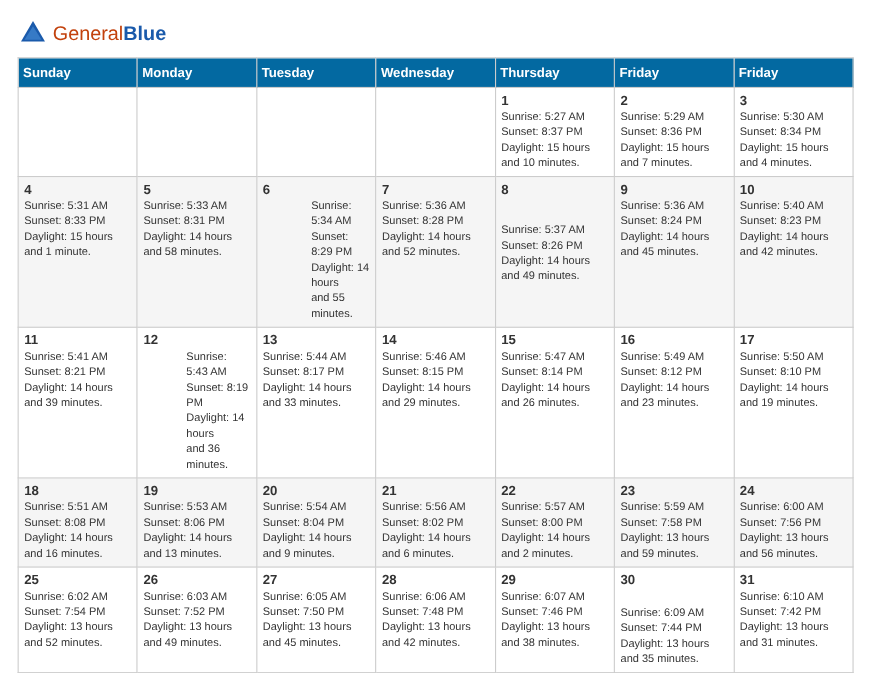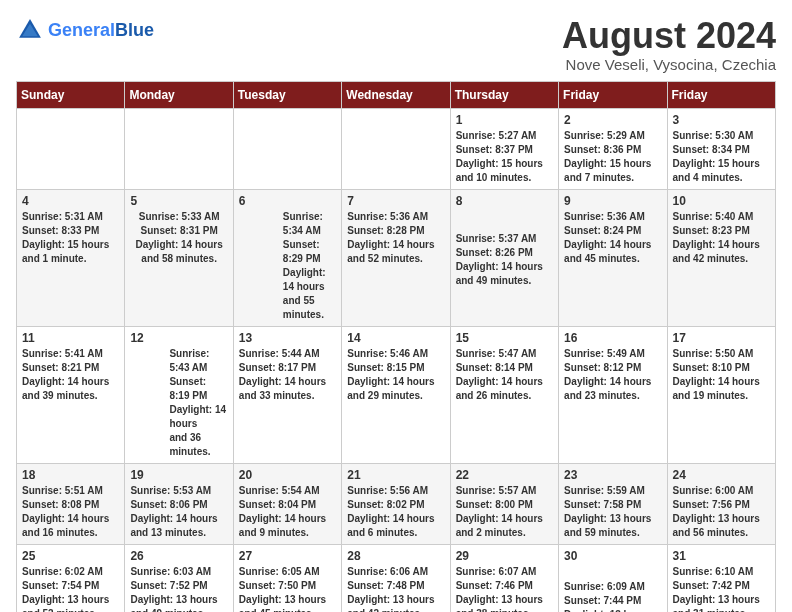--- a/index.html
+++ b/index.html
@@ -16,22 +16,22 @@
       align-items: flex-start;
       margin-bottom: 8px;
     }
     .logo {
       display: flex;
       align-items: center;
       gap: 4px;
     }
     .logo-text-general {
       font-size: 18px;
-      font-weight: bold;
-      color: #3b82f6;
+      font-weight: normal;
+      color: #c2410c;
     }
     .logo-text-blue {
       font-size: 18px;
       font-weight: bold;
       color: #1a5aab;
     }
     .logo-icon {
       width: 28px;
       height: 28px;
     }
@@ -47,21 +47,21 @@
     .location {
       font-size: 15px;
       color: #555;
     }
     table {
       width: 100%;
       border-collapse: collapse;
       table-layout: fixed;
     }
     th {
-      background-color: #7f1d1d;
+      background-color: #0369a1;
       color: #fff;
       font-size: 12px;
       font-weight: bold;
       padding: 6px 4px;
       text-align: left;
       border: 1px solid #ccc;
     }
     td {
       vertical-align: top;
       border: 1px solid #ccc;
@@ -77,43 +77,38 @@
     .day-number {
       font-weight: bold;
       font-size: 12px;
       display: block;
       margin-bottom: 2px;
     }
     .day-info {
       font-size: 10px;
       line-height: 1.4;
       color: #333;
-      font-weight: bold;
     }
     .empty-cell {
       background: #fff !important;
     }
   </style>
 </head>
 <body>
 
 <div class="header">
   <div class="logo">
     <svg class="logo-icon" viewBox="0 0 36 36">
       <polygon points="18,4 32,28 4,28" fill="#1a5aab"></polygon>
       <polygon points="18,10 28,26 8,26" fill="#4a90d9" opacity="0.6"></polygon>
     </svg>
     <div>
       <span class="logo-text-general">General</span><span class="logo-text-blue">Blue</span>
     </div>
   </div>
-  <div class="title-block">
-    <div class="month-year">August 2024</div>
-    <div class="location">Nove Veseli, Vysocina, Czechia</div>
-  </div>
 </div>
 
 <table>
   <thead>
     <tr>
     <th>Sunday</th>
         <th>Monday</th>
         <th>Tuesday</th>
         <th>Wednesday</th>
         <th>Thursday</th>
@@ -152,21 +147,21 @@
       <tr>
         <td>
           <span class="day-number">4</span>
           <div class="day-info" style="white-space: pre-line;">Sunrise: 5:31 AM
 Sunset: 8:33 PM
 Daylight: 15 hours
 and 1 minute.</div>
         </td>
         <td>
           <span class="day-number">5</span>
-          <div class="day-info" style="white-space: pre-line; text-align: center;">Sunrise: 5:33 AM
+          <div class="day-info" style="white-space: pre-line;">Sunrise: 5:33 AM
 Sunset: 8:31 PM
 Daylight: 14 hours
 and 58 minutes.</div>
         </td>
         <td>
           <span class="day-number">6</span>
           <div class="day-info" style="white-space: pre-line; margin-left: 44px;">Sunrise: 5:34 AM
 Sunset: 8:29 PM
 Daylight: 14 hours
 and 55 minutes.</div>

